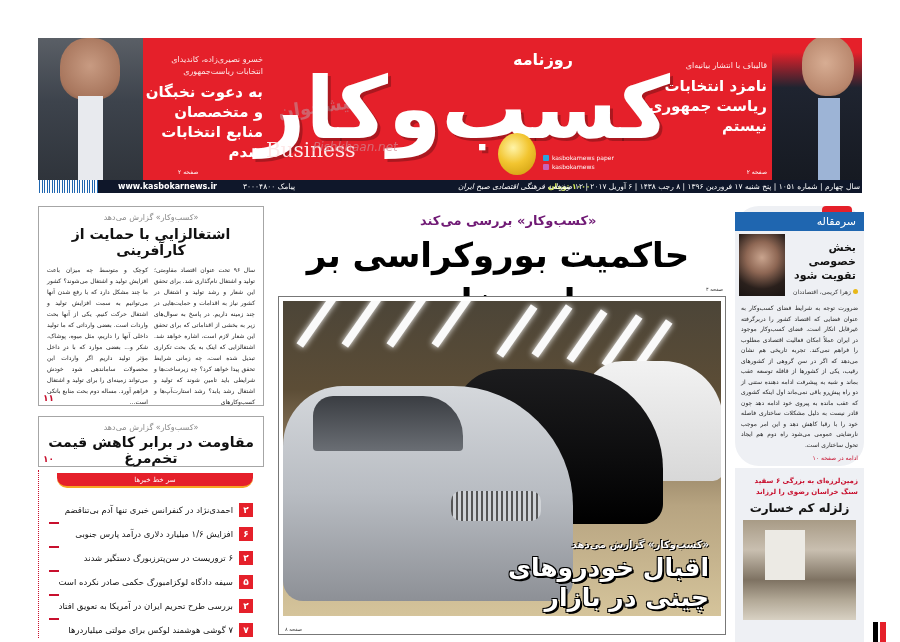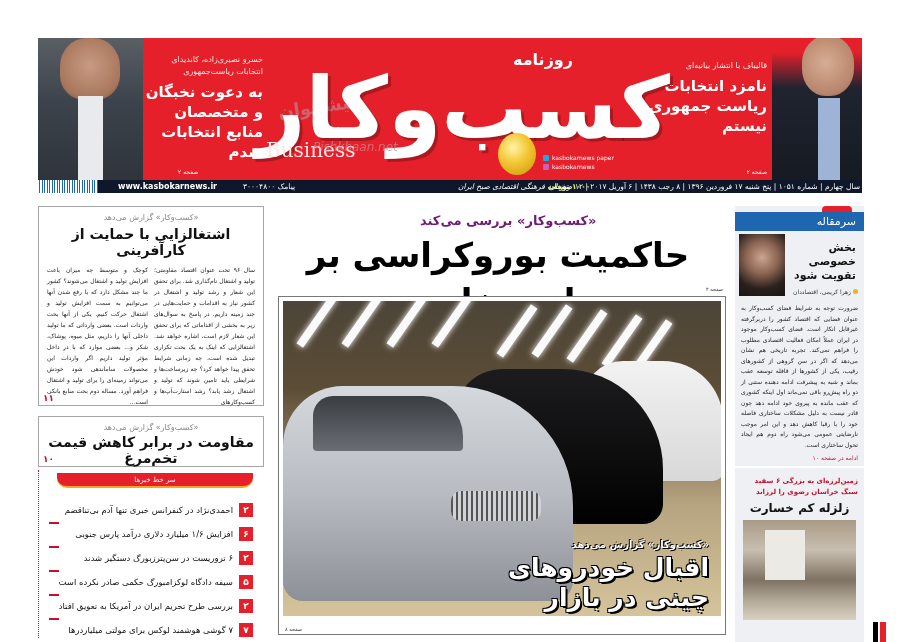--- a/index.html
+++ b/index.html
@@ -90,21 +90,21 @@
 
     .headlines-panel { left: 38px; top: 470px; width: 226px; height: 168px; border-left: 1px dotted #c8102e; }
     .hl-header { position: absolute; left: 18px; top: 3px; width: 196px; height: 15px; background: #e5202a;
       border-radius: 0 0 10px 10px; color: #fff; font-size: 7px; text-align: center; line-height: 14px; border-bottom: 2px solid #f6a623; }
     .hl-item { position: absolute; left: 2px; width: 222px; height: 24px; }
     .hl-num { position: absolute; right: 10px; top: 3px; width: 14px; height: 14px; background: #e5202a; color: #fff; font-size: 9px; font-weight: bold; text-align: center; line-height: 14px; }
     .hl-text { position: absolute; right: 30px; top: 3px; font-size: 8.5px; color: #111; line-height: 14px; white-space: nowrap; }
     .hl-rule { position: absolute; left: 8px; bottom: 0; width: 10px; height: 2px; background: #c8102e; }
 
     
-    .ed-col { left: 735px; top: 206px; width: 129px; height: 260px; background: #eef0f4; }
+    .ed-col { left: 735px; top: 206px; width: 129px; height: 260px; background: #eef0f4; border-radius: 24px; }
     .ed-header { position: absolute; left: 0; top: 6px; width: 129px; height: 19px; background: #1f66b0; color: #fff; font-size: 11px; text-align: right; padding-right: 8px; line-height: 19px; }
     .ed-tab { position: absolute; right: 12px; top: 0; width: 30px; height: 8px; background: #e5202a; border-radius: 4px 4px 0 0; }
     .ed-photo { position: absolute; left: 4px; top: 28px; width: 46px; height: 62px; background: radial-gradient(circle at 50% 38%, #c9a48e 0%, #8e6754 35%, #2a201c 70%, #1a1513 100%); }
     .ed-title { position: absolute; right: 8px; top: 35px; width: 72px; font-size: 11px; font-weight: bold; color: #111; line-height: 14px; text-align: right; }
     .ed-author { position: absolute; right: 6px; top: 82px; font-size: 6px; color: #333; }
     .ed-author .dot { display: inline-block; width: 5px; height: 5px; background: #e8b818; border-radius: 50%; margin-left: 2px; }
     .ed-body { position: absolute; left: 6px; top: 97px; width: 117px; font-size: 6px; line-height: 10.5px; color: #222; text-align: justify; }
     .ed-more { position: absolute; right: 6px; top: 248px; font-size: 6px; color: #c8102e; }
 
     .quake-box { left: 735px; top: 468px; width: 129px; height: 190px; background: #eef0f4; }

